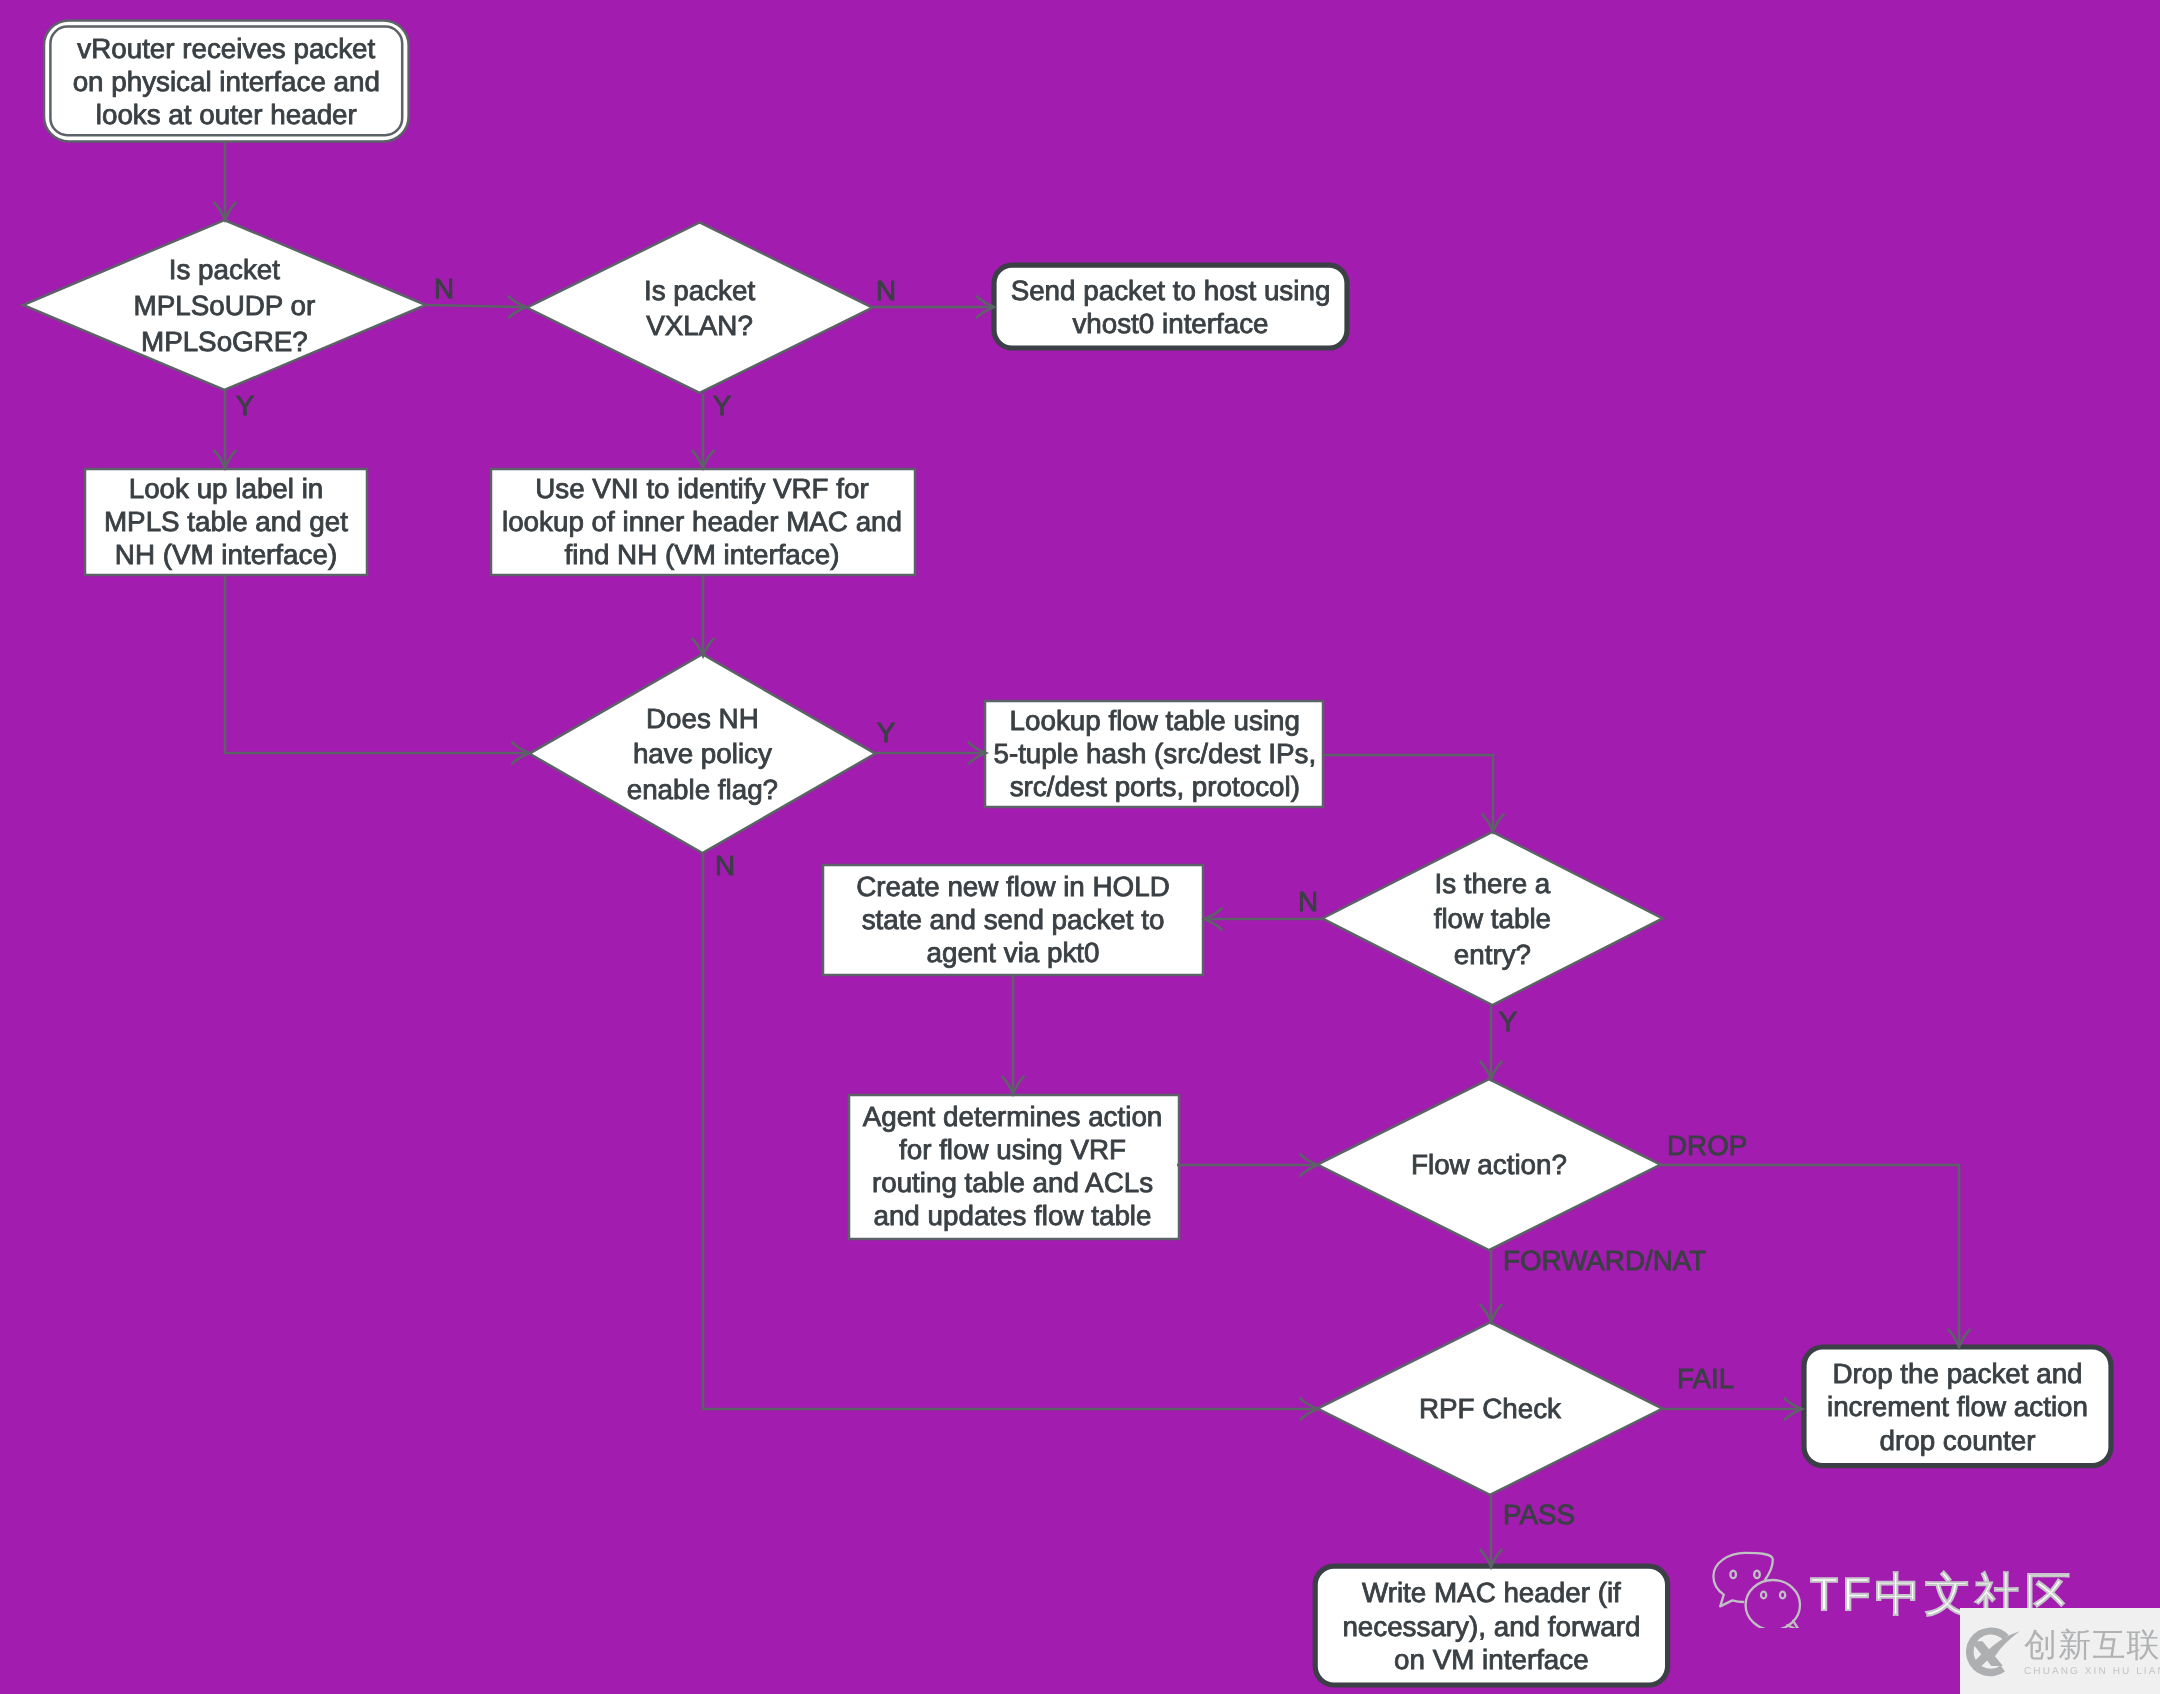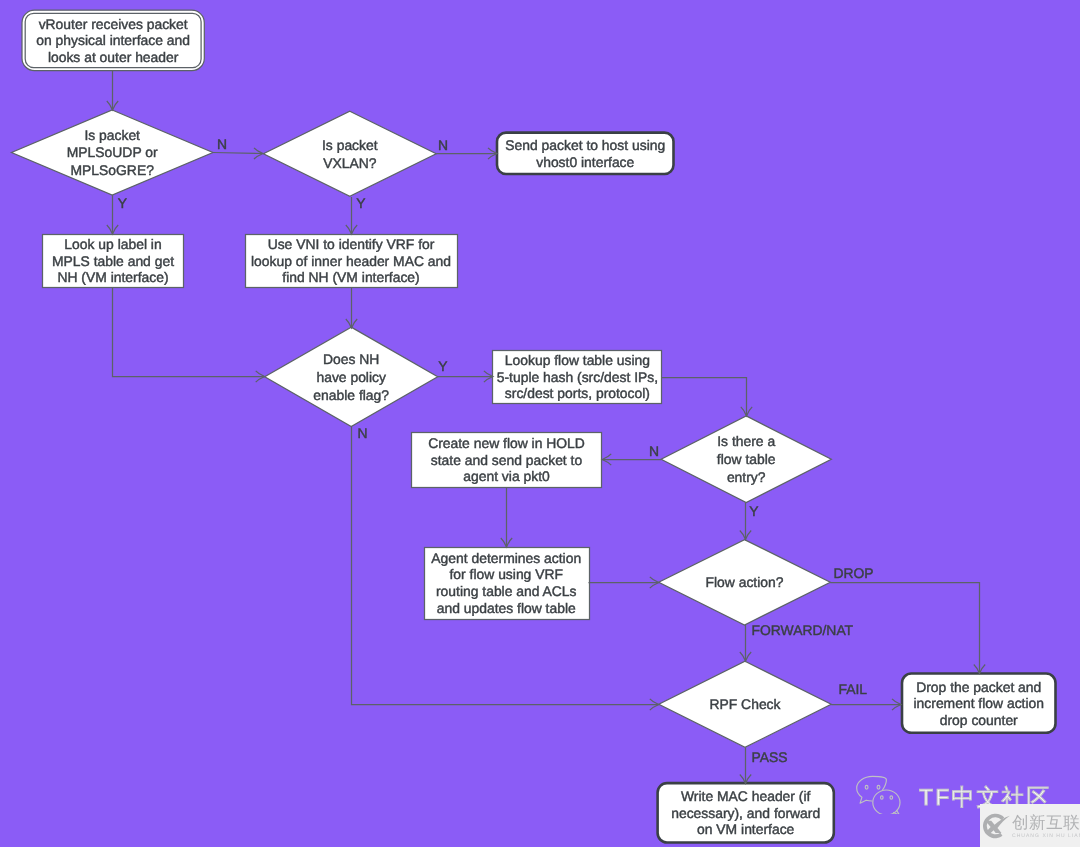--- a/index.html
+++ b/index.html
@@ -1,34 +1,34 @@
 <!DOCTYPE html>
 <html><head>
 <meta charset="utf-8">
 <title>vRouter packet processing flowchart</title>
 <style>
   html,body{margin:0;padding:0;background:#ffffff;}
   #page,#page *{-webkit-font-smoothing:antialiased;-moz-osx-font-smoothing:grayscale;
                 text-rendering:geometricPrecision;}
-  #page{position:relative;width:1080px;height:847px;background:#8b5cf6;overflow:hidden;
+  #page{position:relative;width:1080px;height:847px;background:#a21caf;overflow:hidden;
         font-family:"Liberation Sans",sans-serif;}
   svg#chart{display:block;position:absolute;left:0;top:0;}
 
   .ntext{font-family:"Liberation Sans",sans-serif;font-size:13.9px;fill:#3a3f43;
          stroke:#3a3f43;stroke-width:0.42px;paint-order:stroke;}
   .elab {font-family:"Liberation Sans",sans-serif;font-size:13.9px;fill:#3a3f43;
          stroke:#3a3f43;stroke-width:0.42px;paint-order:stroke;}
 
   .shape       {fill:#ffffff;stroke:#5c6267;stroke-width:1.25;}
   .shape-thick {fill:#ffffff;stroke:#3a4045;stroke-width:2.6;}
   .conn        {fill:none;stroke:#5c6267;stroke-width:1.25;}
   .ahead       {fill:none;stroke:#5c6267;stroke-width:1.25;}
 
   
-  #wm-wechat{position:absolute;left:853px;top:772px;display:flex;align-items:flex-start;gap:18px;
+  #wm-wechat{position:absolute;left:853px;top:772px;display:flex;align-items:flex-start;gap:4px;
              white-space:nowrap;}
   #wm-wechat .wmstroke{fill:none;stroke:#bfc1c3;stroke-width:1.15;
                        stroke-linecap:round;stroke-linejoin:round;}
   #wm-wechat-text{font-family:"Liberation Sans",sans-serif;font-size:23px;color:#ffffff;
                   -webkit-text-stroke:1.0px #c6c7c9;letter-spacing:2.1px;line-height:1;
                   white-space:nowrap;position:relative;top:14px;}
   #wm-brand{position:absolute;left:980px;top:804px;width:100px;height:61px;
             background:#f0f0f0;overflow:hidden;box-sizing:border-box;}
   #wm-brand svg{position:absolute;left:2px;top:8px;}
   #wm-brand-text-wrap{position:absolute;left:32px;top:11px;}

